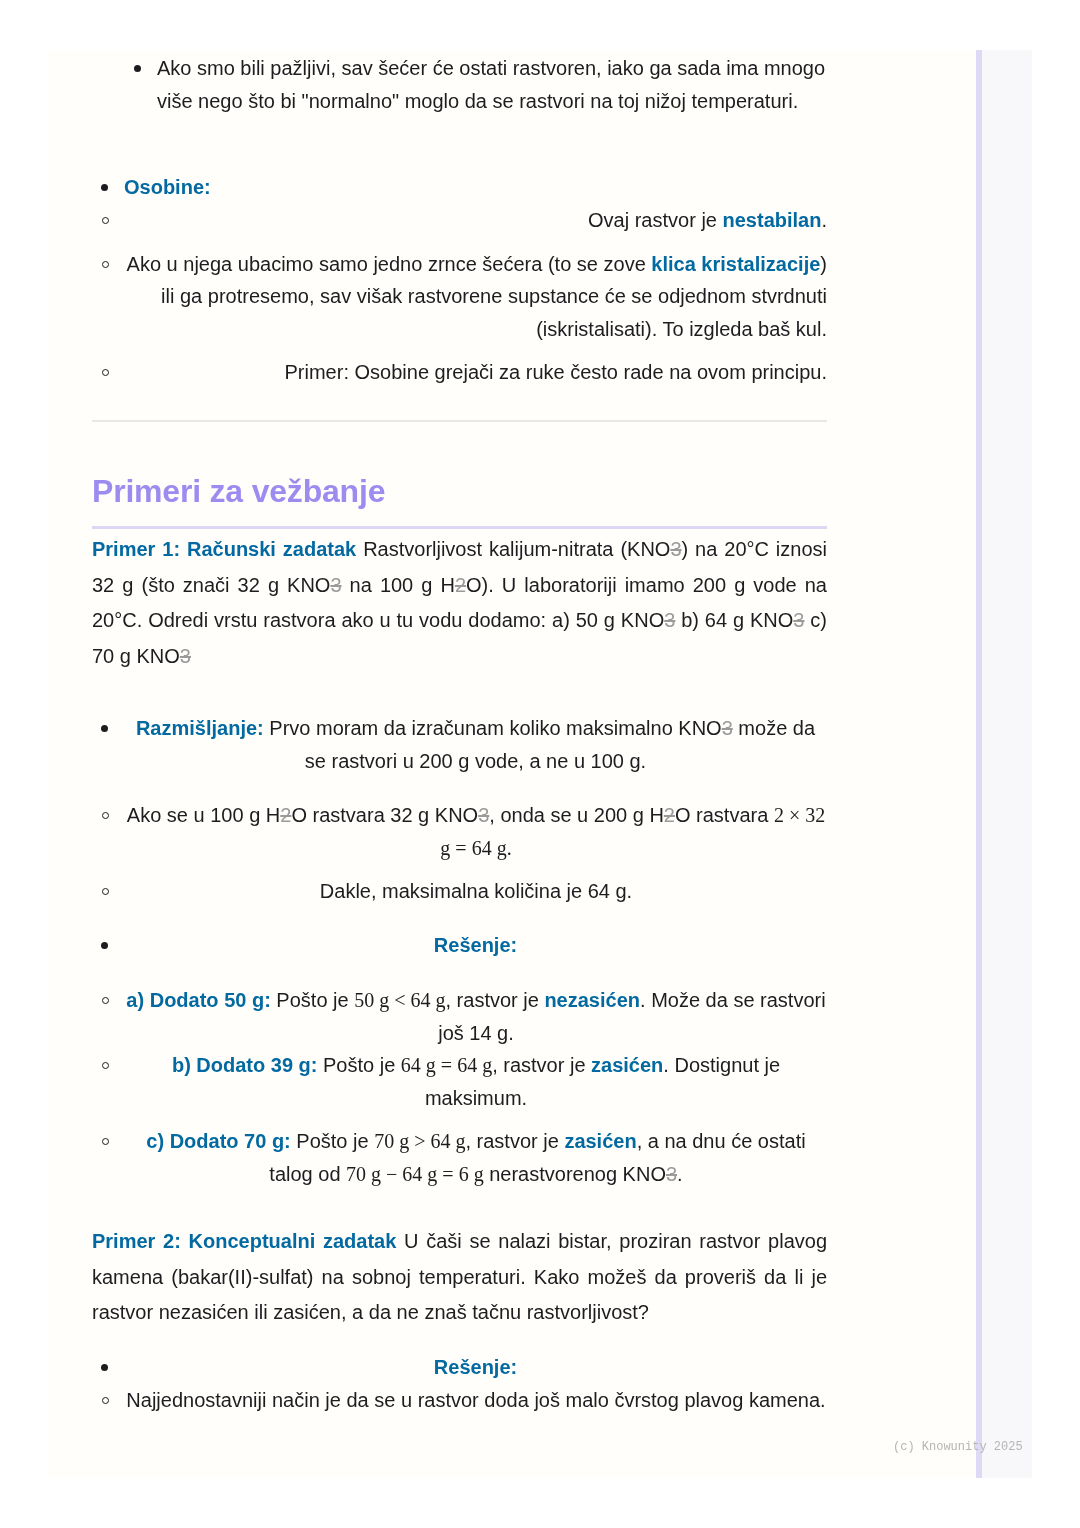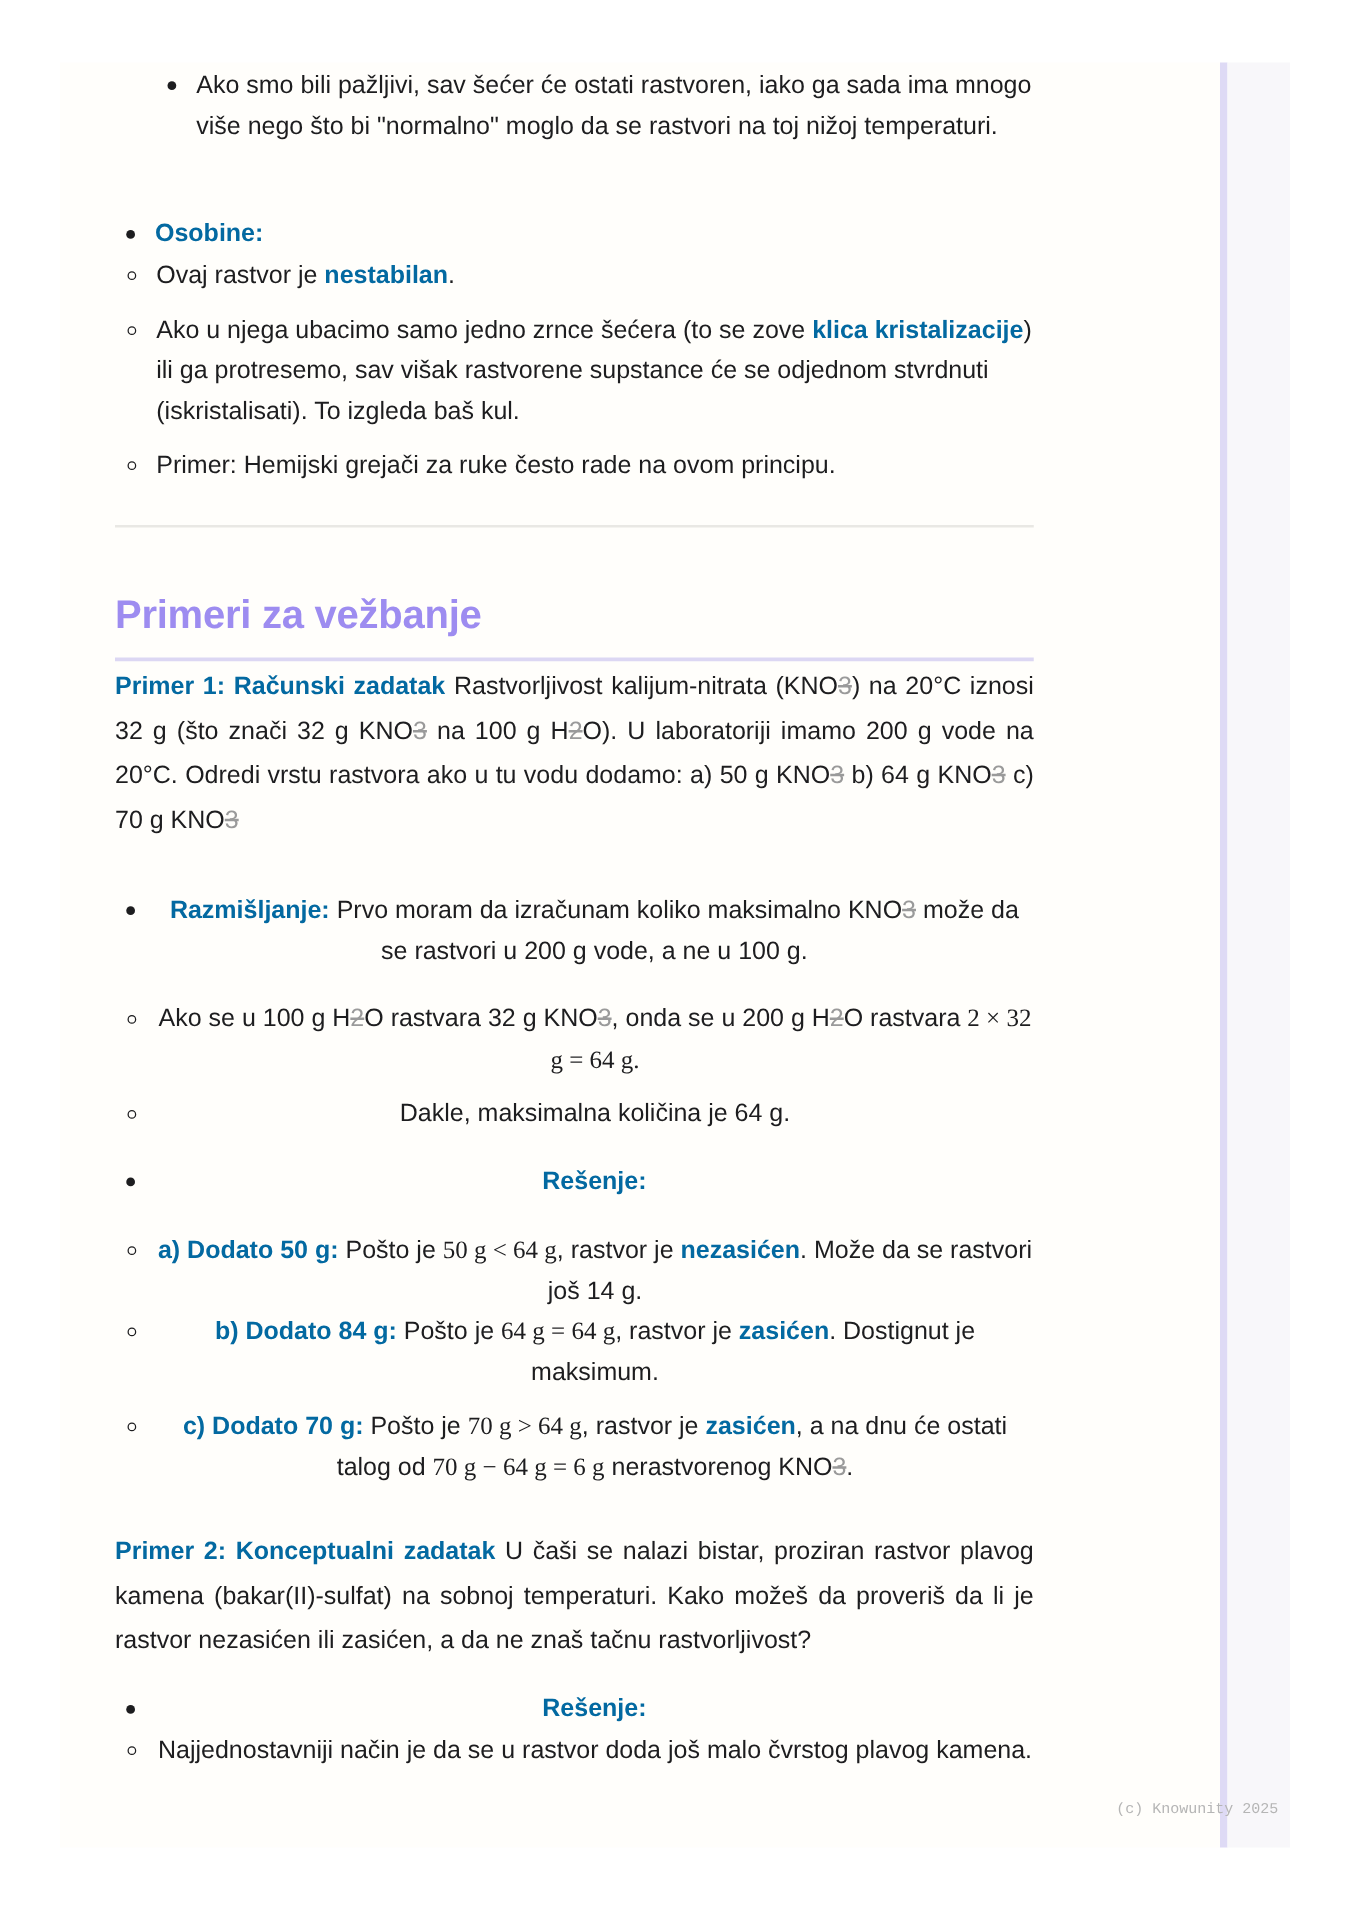--- a/index.html
+++ b/index.html
@@ -93,29 +93,29 @@
 
   <ul class="l2 filled" style="position:absolute; top:2px; left:0; width:735px;">
     <li><span>Ako smo bili pažljivi, sav šećer će ostati rastvoren, iako ga sada ima mnogo više nego što bi "normalno" moglo da se rastvori na toj nižoj temperaturi.</span></li>
   </ul>
 
   <ul class="l1" style="position:absolute; top:121px; left:0; width:735px;">
     <li>
       <b>Osobine:</b>
     </li>
   </ul>
-  <ul class="l2" style="position:absolute; top:154px; left:-32px; width:767px;">
+  <ul class="l2" style="position:absolute; top:154px; left:-32px; width:767px;text-align:right;">
     <li style="margin-bottom:11px;">
       <span>Ovaj rastvor je </span><b>nestabilan</b><span>.</span>
     </li>
     <li style="margin-bottom:11px;">
       <span>Ako u njega ubacimo samo jedno zrnce šećera (to se zove </span><b>klica kristalizacije</b><span>) ili ga protresemo, sav višak rastvorene supstance će se odjednom stvrdnuti (iskristalisati). To izgleda baš kul.</span>
     </li>
     <li>
-      <span>Primer: Hemijski grejači za ruke često rade na ovom principu.</span>
+      <span>Primer: Osobine grejači za ruke često rade na ovom principu.</span>
     </li>
   </ul>
 
   <div class="hr" style="top:370px;"></div>
 
   <div class="h2" style="top:418px;">Primeri za vežbanje</div>
   <div class="h2-underline" style="top:476px;"></div>
 
   <div class="para" style="top:482px;">
     <b>Primer 1: Računski zadatak</b><span> Rastvorljivost kalijum-nitrata (KNO</span><span class="sub">3</span><span>) na 20°C iznosi 32 g (što znači 32 g KNO</span><span class="sub">3</span><span> na 100 g H</span><span class="sub">2</span><span>O). U laboratoriji imamo 200 g vode na 20°C. Odredi vrstu rastvora ako u tu vodu dodamo: a) 50 g KNO</span><span class="sub">3</span><span> b) 64 g KNO</span><span class="sub">3</span><span> c) 70 g KNO</span><span class="sub">3</span>
@@ -138,21 +138,21 @@
   <ul class="l1 blk" style="top:879px;">
     <li>
       <b>Rešenje:</b>
     </li>
   </ul>
   <ul class="l2 blk" style="top:934px; left:-32px; width:767px;">
     <li style="">
       <b>a) Dodato 50 g:</b><span> Pošto je </span><span class="math">50 g &lt; 64 g</span><span>, rastvor je </span><b>nezasićen</b><span>. Može da se rastvori još 14 g.</span>
     </li>
     <li style="margin-bottom:11px;">
-      <b>b) Dodato 84 g:</b><span> Pošto je </span><span class="math">64 g = 64 g</span><span>, rastvor je </span><b>zasićen</b><span>. Dostignut je maksimum.</span>
+      <b>b) Dodato 39 g:</b><span> Pošto je </span><span class="math">64 g = 64 g</span><span>, rastvor je </span><b>zasićen</b><span>. Dostignut je maksimum.</span>
     </li>
     <li>
       <b>c) Dodato 70 g:</b><span> Pošto je </span><span class="math">70 g &gt; 64 g</span><span>, rastvor je </span><b>zasićen</b><span>, a na dnu će ostati talog od </span><span class="math">70 g − 64 g = 6 g</span><span> nerastvorenog KNO</span><span class="sub">3</span><span>.</span>
     </li>
   </ul>
 
   <div class="para" style="top:1174px;">
     <b>Primer 2: Konceptualni zadatak</b><span> U čaši se nalazi bistar, proziran rastvor plavog kamena (bakar(II)-sulfat) na sobnoj temperaturi. Kako možeš da proveriš da li je rastvor nezasićen ili zasićen, a da ne znaš tačnu rastvorljivost?</span>
   </div>
 

